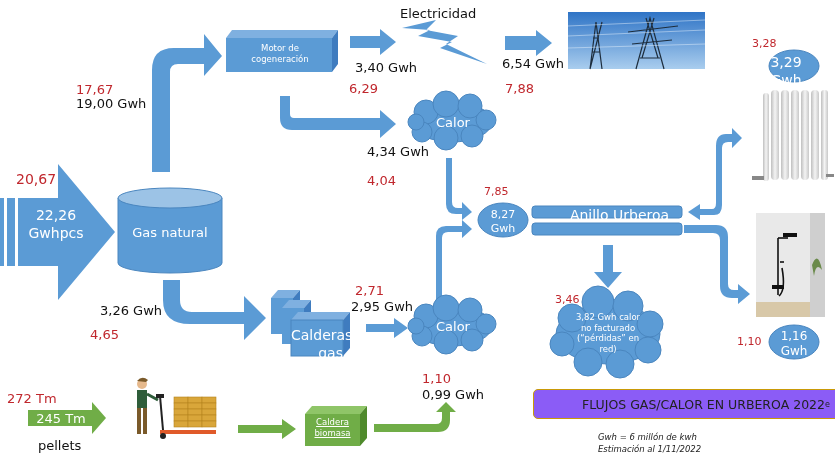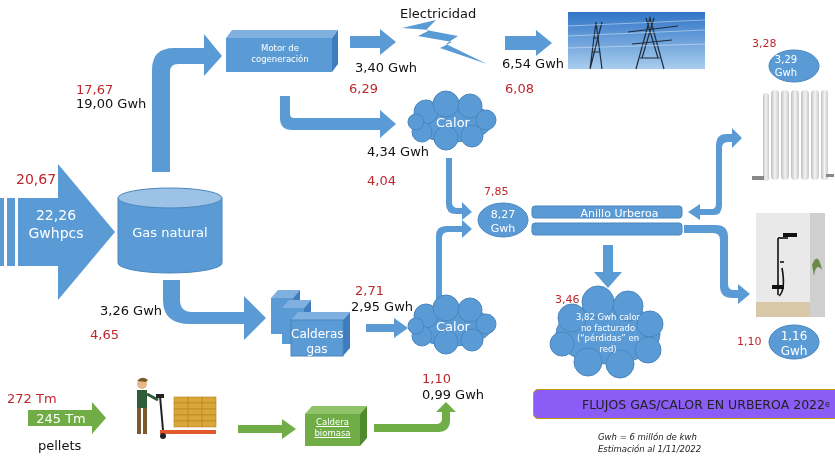--- a/index.html
+++ b/index.html
@@ -219,52 +219,52 @@
 
 <div class="lbl red" style="left:76px;top:82px;">17,67</div>
 <div class="lbl" style="left:76px;top:96px;">19,00 Gwh</div>
 
 <div class="wtxt" style="left:240px;top:43px;width:80px;font-size:8.5px;">Motor de cogeneración</div>
 
 <div class="lbl" style="left:400px;top:6px;">Electricidad</div>
 <div class="lbl" style="left:355px;top:60px;">3,40 Gwh</div>
 <div class="lbl red" style="left:349px;top:81px;">6,29</div>
 <div class="lbl" style="left:502px;top:56px;">6,54 Gwh</div>
-<div class="lbl red" style="left:505px;top:81px;">6,08</div>
+<div class="lbl red" style="left:505px;top:81px;">7,88</div>
 
 <div class="wtxt" style="left:418px;top:115px;width:70px;font-size:13px;">Calor</div>
 <div class="lbl" style="left:367px;top:144px;">4,34 Gwh</div>
 <div class="lbl red" style="left:367px;top:173px;">4,04</div>
 
 <div class="lbl red" style="left:484px;top:184px;font-size:11px;">7,85</div>
 <div class="wtxt" style="left:480px;top:208px;width:46px;font-size:11px;">
   <div>8,27</div>
   <div>Gwh</div>
 </div>
-<div class="wtxt" style="left:532px;top:207px;width:175px;font-size:11px;">Anillo Urberoa</div>
+<div class="wtxt" style="left:532px;top:207px;width:175px;font-size:14px;">Anillo Urberoa</div>
 
 <div class="lbl red" style="left:752px;top:36px;font-size:11px;">3,28</div>
-<div class="wtxt" style="left:770px;top:54px;width:32px;font-size:10px;">
+<div class="wtxt" style="left:770px;top:54px;width:32px;font-size:14px;">
   <div>3,29</div>
   <div>Gwh</div>
 </div>
 
 <div class="lbl red" style="left:737px;top:334px;font-size:11px;">1,10</div>
 <div class="wtxt" style="left:770px;top:329px;width:48px;font-size:12px;">
   <div>1,16</div>
   <div>Gwh</div>
 </div>
 
 <div class="lbl red" style="left:555px;top:292px;font-size:11px;">3,46</div>
 <div class="wtxt" style="left:570px;top:312px;width:76px;font-size:8.5px;white-space:normal;">3,82 Gwh calor no facturado (“pérdidas” en red)</div>
 
 <div class="lbl" style="left:100px;top:303px;">3,26 Gwh</div>
 <div class="lbl red" style="left:90px;top:327px;">4,65</div>
 
-<div class="wtxt" style="left:291px;top:327px;width:52px;font-size:12px;white-space:normal;">Calderas gas</div>
+<div class="wtxt" style="left:291px;top:327px;width:52px;font-size:14px;white-space:normal;text-align:right;">Calderas gas</div>
 
 <div class="lbl red" style="left:355px;top:283px;">2,71</div>
 <div class="lbl" style="left:351px;top:299px;">2,95 Gwh</div>
 
 <div class="wtxt" style="left:418px;top:319px;width:70px;font-size:13px;">Calor</div>
 
 <div class="lbl red" style="left:422px;top:371px;">1,10</div>
 <div class="lbl" style="left:422px;top:387px;">0,99 Gwh</div>
 
 <div class="lbl red" style="left:7px;top:391px;">272 Tm</div>

